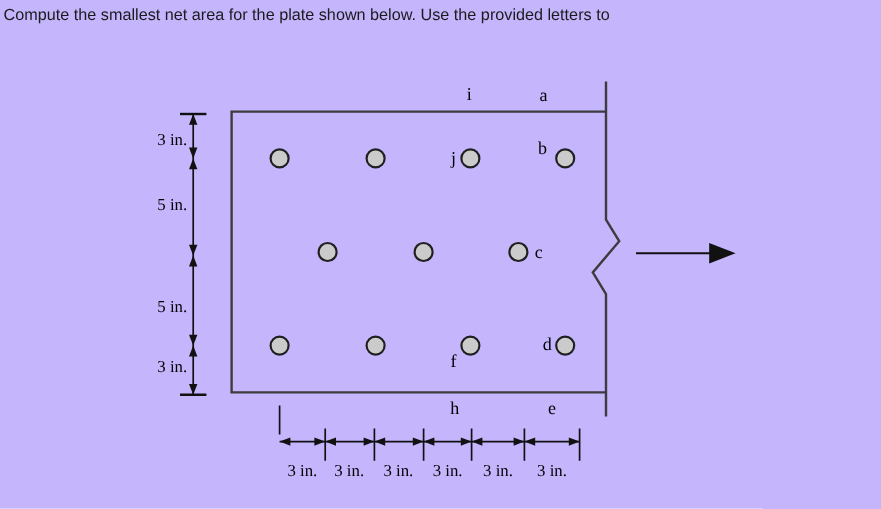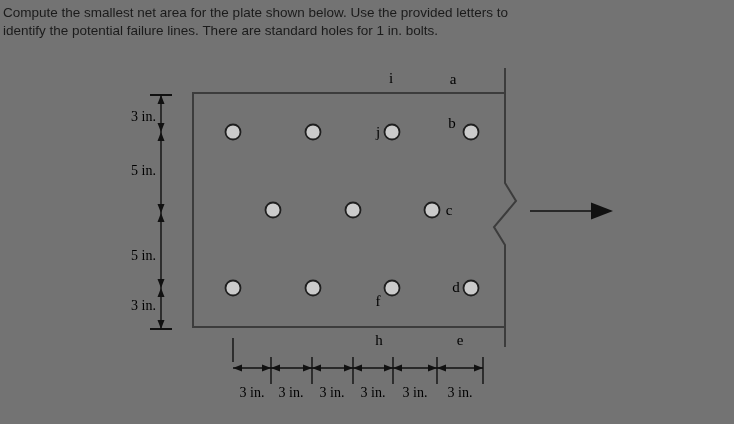--- a/index.html
+++ b/index.html
@@ -1,20 +1,20 @@
 <!DOCTYPE html>
 <html><head>
 <meta charset="utf-8">
 <style>
   html, body { margin: 0; padding: 0; background: #ffffff; }
   #screen {
     position: relative;
     width: 734px;
     height: 424px;
-    background: #737373;
+    background: #c4b5fd;
     overflow: hidden;
     font-family: "Liberation Sans", sans-serif;
   }
   .problem-text {
     position: absolute;
     left: 3px;
     top: 4px;
     font-size: 13.5px;
     line-height: 17.5px;
     color: #1b1b1b;
@@ -30,21 +30,20 @@
     font-size: 15px;
     fill: #000000;
   }
 </style>
 </head>
 <body>
 
 <div id="screen">
   <div class="problem-text">
     <div>Compute the smallest net area for the plate shown below. Use the provided letters to</div>
-    <div>identify the potential failure lines. There are standard holes for 1 in. bolts.</div>
   </div>
   <svg id="diagram" width="734" height="424" viewBox="0 0 734 424">
       <g>
         <path d="M505,93 L193,93 L193,327 L505,327" fill="none" stroke="#3c3c3c" stroke-width="2"></path>
         <path d="M505,68 L505,183 L516,201 L494,227 L505,245 L505,347" fill="none" stroke="#3c3c3c" stroke-width="2"></path>
       </g>
       <g>
         <circle cx="233" cy="132" r="7.5" fill="#cbcbcb" stroke="#1f1f1f" stroke-width="1.8"></circle>
         <circle cx="313" cy="132" r="7.5" fill="#cbcbcb" stroke="#1f1f1f" stroke-width="1.8"></circle>
         <circle cx="392" cy="132" r="7.5" fill="#cbcbcb" stroke="#1f1f1f" stroke-width="1.8"></circle>

